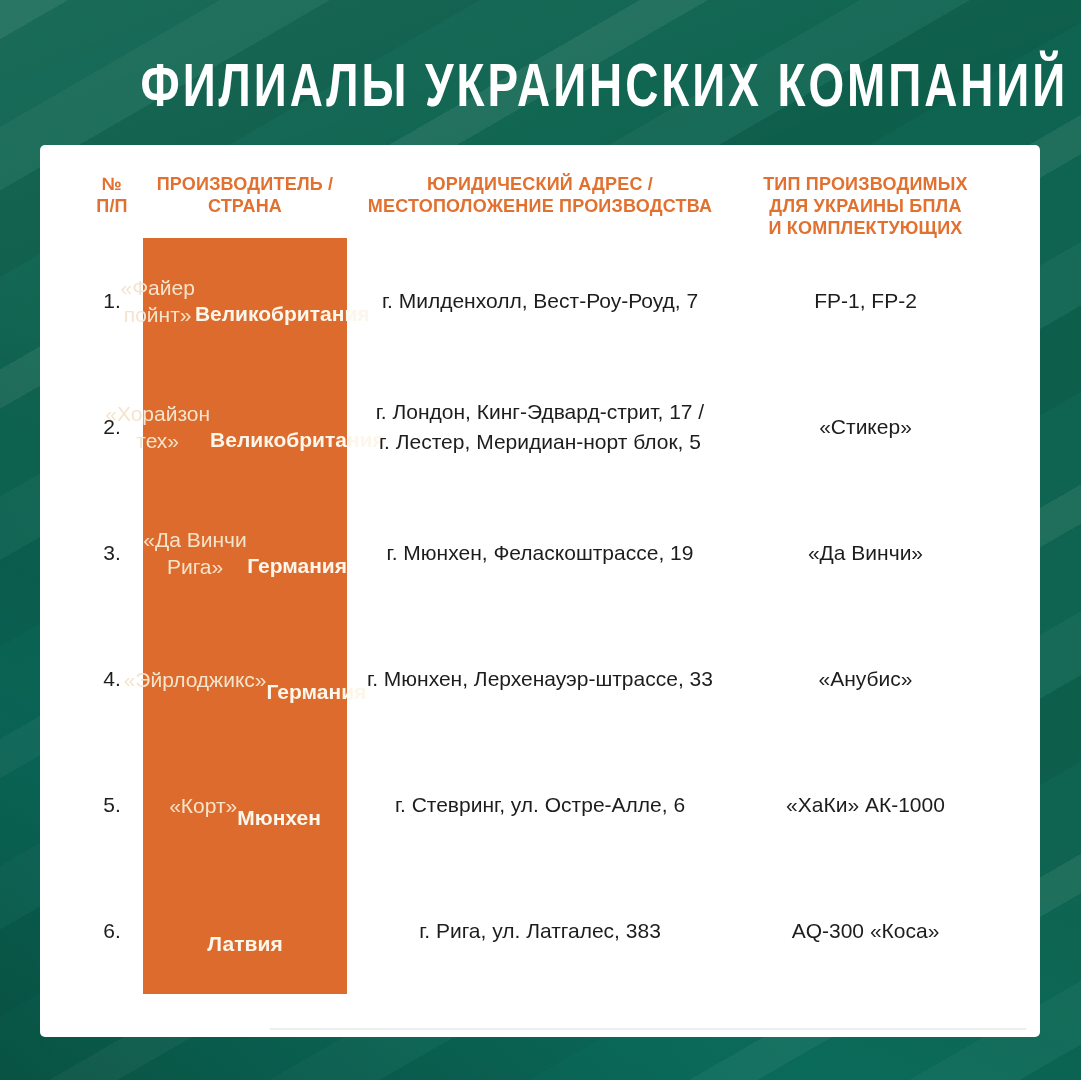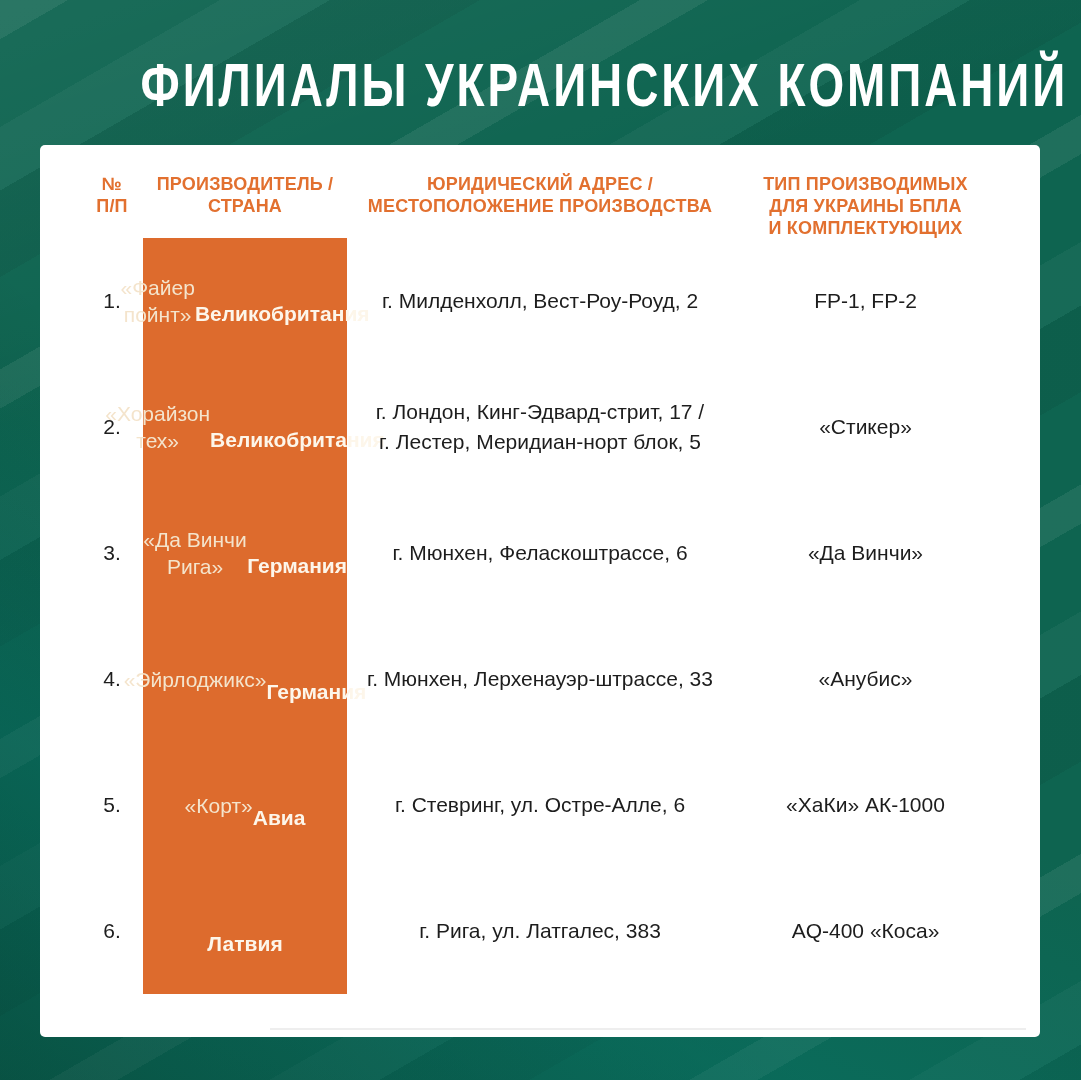--- a/index.html
+++ b/index.html
@@ -133,62 +133,62 @@
         <div>ДЛЯ УКРАИНЫ БПЛА</div>
         <div>И КОМПЛЕКТУЮЩИХ</div>
       </div>
 
   <div class="row">
     <div class="cell num">1.</div>
     <div class="cell producer">
       <div class="producer-name">«Файер пойнт»</div>
       <div class="producer-country">Великобритания</div>
     </div>
-    <div class="cell address">г. Милденхолл, Вест-Роу-Роуд, 2</div>
+    <div class="cell address">г. Милденхолл, Вест-Роу-Роуд, 7</div>
     <div class="cell type">FP-1, FP-2</div>
   </div>
       <div class="row">
     <div class="cell num">2.</div>
     <div class="cell producer">
       <div class="producer-name">«Хорайзон тех»</div>
       <div class="producer-country">Великобритания</div>
     </div>
     <div class="cell address">г. Лондон, Кинг-Эдвард-стрит, 17 /
 г. Лестер, Меридиан-норт блок, 5</div>
     <div class="cell type">«Стикер»</div>
   </div>
       <div class="row">
     <div class="cell num">3.</div>
     <div class="cell producer">
       <div class="producer-name">«Да Винчи Рига»</div>
       <div class="producer-country">Германия</div>
     </div>
-    <div class="cell address">г. Мюнхен, Феласкоштрассе, 6</div>
+    <div class="cell address">г. Мюнхен, Феласкоштрассе, 19</div>
     <div class="cell type">«Да Винчи»</div>
   </div>
       <div class="row">
     <div class="cell num">4.</div>
     <div class="cell producer">
       <div class="producer-name">«Эйрлоджикс»</div>
       <div class="producer-country">Германия</div>
     </div>
     <div class="cell address">г. Мюнхен, Лерхенауэр-штрассе, 33</div>
     <div class="cell type">«Анубис»</div>
   </div>
       <div class="row">
     <div class="cell num">5.</div>
     <div class="cell producer">
       <div class="producer-name">«Корт»</div>
-      <div class="producer-country">Авиа</div>
+      <div class="producer-country">Мюнхен</div>
     </div>
     <div class="cell address">г. Стевринг, ул. Остре-Алле, 6</div>
     <div class="cell type">«ХаКи» АК-1000</div>
   </div>
       <div class="row">
     <div class="cell num">6.</div>
     <div class="cell producer">
       <div class="producer-country">Латвия</div>
     </div>
     <div class="cell address">г. Рига, ул. Латгалес, 383</div>
-    <div class="cell type">AQ-400 «Коса»</div>
+    <div class="cell type">AQ-300 «Коса»</div>
   </div>
     </div>
 </div>
 
 </body></html>

